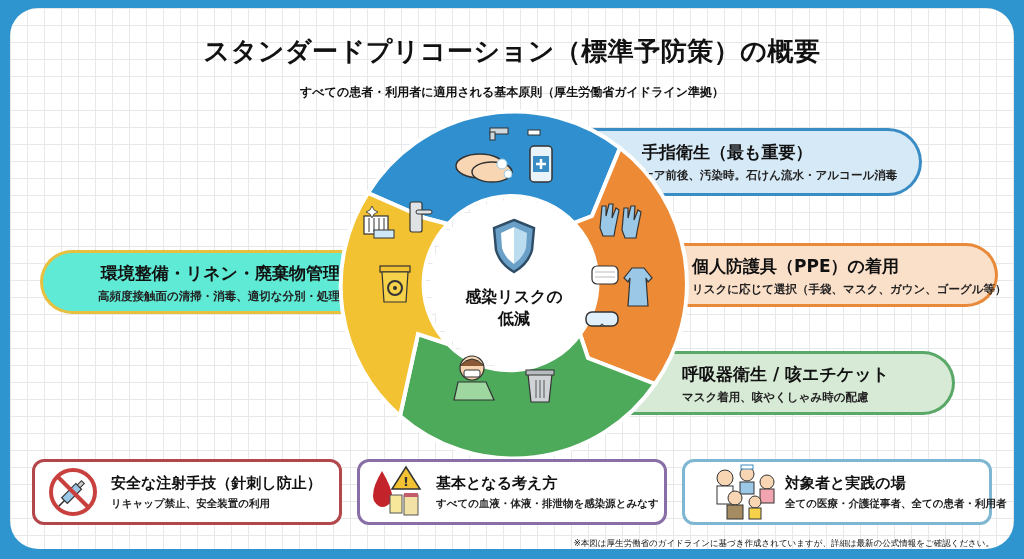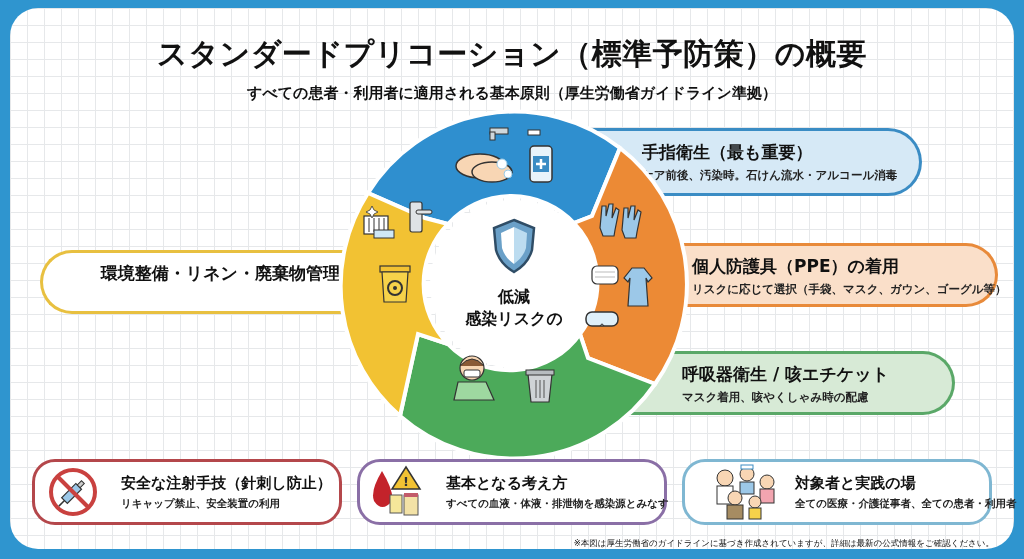--- a/index.html
+++ b/index.html
@@ -14,47 +14,47 @@
     border-radius:28px;
     background-color:#ffffff;
     background-image:
       linear-gradient(#e6e8ea 1px, transparent 1px),
       linear-gradient(90deg, #e6e8ea 1px, transparent 1px);
     background-size:17px 17px;
     overflow:hidden;
   }
   .title {
     position:absolute; left:0; right:0; top:34px; text-align:center;
-    font-size:30px; font-weight:bold; color:#111; letter-spacing:0.5px;
+    font-size:26px; font-weight:bold; color:#111; letter-spacing:0.5px;
   }
   .subtitle {
     position:absolute; left:0; right:0; top:84px; text-align:center;
-    font-size:15px; font-weight:bold; color:#111;
+    font-size:12px; font-weight:bold; color:#111;
   }
   
   .pill {
     position:absolute; border-width:3px; border-style:solid;
     box-sizing:border-box;
   }
   .pill .p-title { font-size:17px; font-weight:bold; color:#111; white-space:nowrap; }
   .pill .p-desc  { font-size:11.5px; font-weight:bold; color:#222; margin-top:4px; white-space:nowrap; }
   .pill-right { border-radius:0 36px 36px 0; border-left:none; }
   .pill-left  { border-radius:36px 0 0 36px; border-right:none; text-align:right; }
 
   .ring { position:absolute; left:330px; top:106px; }
 
   .center-text {
     position:absolute; left:444px; top:286px; width:140px; text-align:center;
     font-size:16px; font-weight:bold; color:#111; line-height:22px;
   }
 
   .card {
     position:absolute; top:459px; height:66px; box-sizing:border-box;
-    border-width:3px; border-style:solid; border-radius:23px;
-    background:#ffffff; display:flex; align-items:center;gap:10px;
+    border-width:3px; border-style:solid; border-radius:12px;
+    background:#ffffff; display:flex; align-items:center;
   }
   .card .c-icon { width:76px; height:60px; flex:0 0 76px; display:flex; align-items:center; justify-content:center; }
   .card .c-title { font-size:15px; font-weight:bold; color:#111; white-space:nowrap; }
   .card .c-desc  { font-size:10.5px; font-weight:bold; color:#222; margin-top:4px; white-space:nowrap; }
 
   .footnote {
     position:absolute; right:30px; top:538px; font-size:8.5px; color:#111; font-weight:normal;
   }
 </style>
 </head>
@@ -73,22 +73,23 @@
 <div class="pill pill-right" style="left:650px; top:243px; width:348px; height:64px; background:#fadfc9; border-color:#e88a3a; padding:9px 0 1px 42px;">
   <div class="p-title">個人防護具（PPE）の着用</div>
   <div class="p-desc">リスクに応じて選択（手袋、マスク、ガウン、ゴーグル等）</div>
 </div>
 
 <div class="pill pill-right" style="left:620px; top:351px; width:335px; height:64px; background:#d7ead6; border-color:#5aa868; padding:9px 0 0 62px;">
   <div class="p-title">呼吸器衛生 / 咳エチケット</div>
   <div class="p-desc">マスク着用、咳やくしゃみ時の配慮</div>
 </div>
 
-<div class="pill pill-left" style="left:40px; top:250px; width:330px; height:64px; background:#ffffff; border-color:#e8c040; padding:9px 30px 0 0;">
+<div class="pill pill-left" style="left:40px; top:250px; width:330px; height:64px; background:#5eead4; border-color:#e8c040; padding:9px 30px 0 0;">
   <div class="p-title">環境整備・リネン・廃棄物管理</div>
+  <div class="p-desc">高頻度接触面の清掃・消毒、適切な分別・処理</div>
 </div>
 
 <svg class="ring" width="370" height="360" viewBox="0 0 370 360">
 
   <g>
     <path d="M 38 87 A 172 172 0 0 1 290 42 L 262 110 L 244 117 A 86 86 0 0 0 118 118 L 95 112 Z" fill="#2f8fcf" stroke="#fff" stroke-width="4"></path>
   </g>
   <g>
     <path d="M 290 42 A 172 172 0 0 1 325 278 L 258 252 L 250 228 A 86 86 0 0 0 244 117 L 262 110 Z" fill="#ec8a35" stroke="#fff" stroke-width="4"></path>
   </g>
@@ -163,22 +164,22 @@
   </g>
   <g transform="translate(50,160)">
     <rect x="0" y="0" width="30" height="6" fill="#f2c233" stroke="#333" stroke-width="1.2"></rect>
     <path d="M 2 6 L 28 6 L 26 36 L 4 36 Z" fill="#f6d24a" stroke="#333" stroke-width="1.2"></path>
     <circle cx="15" cy="22" r="7" fill="none" stroke="#333" stroke-width="2"></circle>
     <circle cx="15" cy="22" r="2" fill="#333"></circle>
   </g>
 </svg>
 
 <div class="center-text">
+  <div>感染リスクの</div>
   <div>低減</div>
-  <div>感染リスクの</div>
 </div>
 
 <div class="card" style="left:32px; width:310px; border-color:#b4474b;">
   <div class="c-icon">
     <svg width="52" height="52" viewBox="0 0 52 52">
       <circle cx="26" cy="26" r="22" fill="#fff" stroke="#c9413f" stroke-width="4"></circle>
       <g transform="rotate(-45 26 26)">
         <rect x="14" y="22" width="20" height="8" fill="#9cc8e8" stroke="#333" stroke-width="1.2"></rect>
         <rect x="34" y="24" width="6" height="4" fill="#ccc" stroke="#333"></rect>
         <line x1="6" y1="26" x2="14" y2="26" stroke="#333" stroke-width="1.5"></line>

